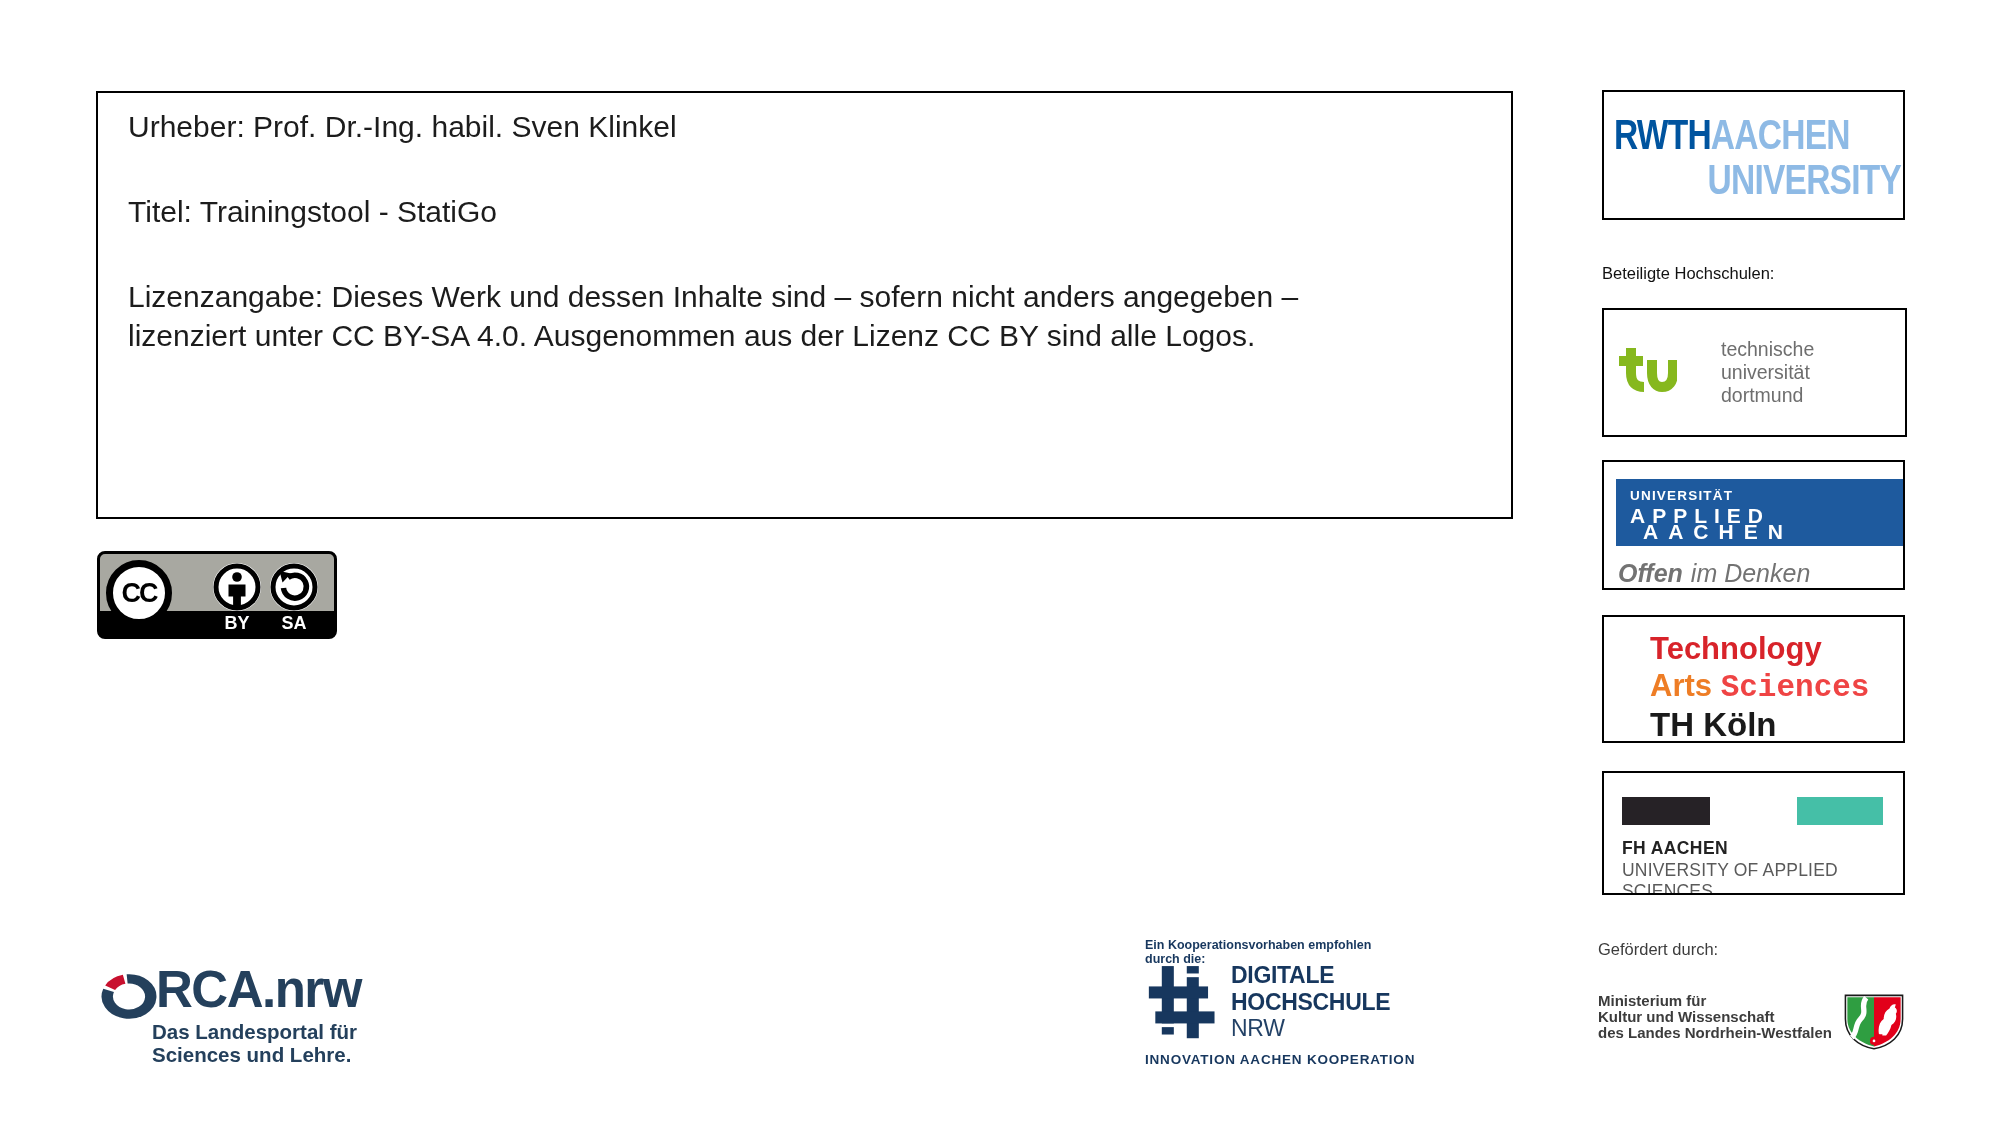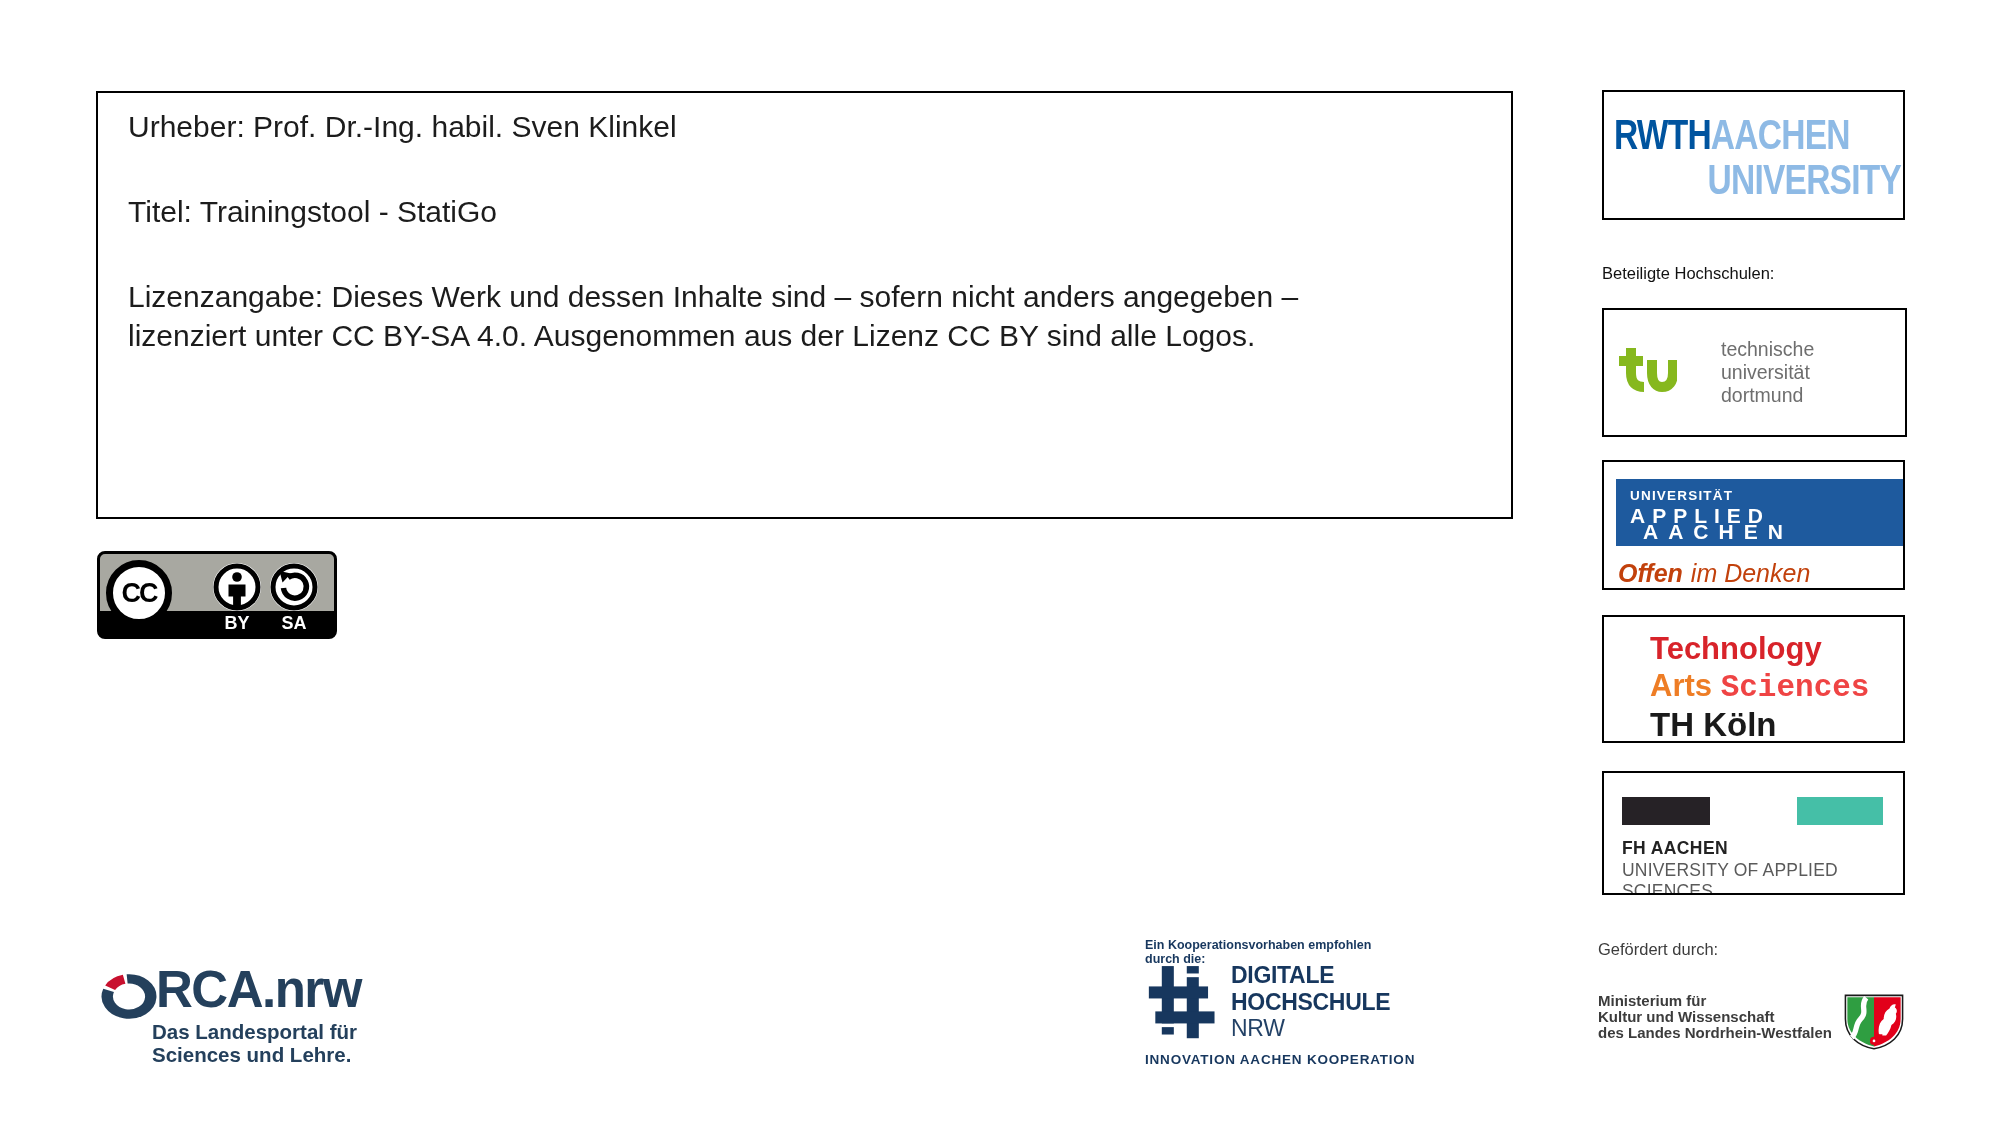--- a/index.html
+++ b/index.html
@@ -141,21 +141,21 @@
       <span style="display:block;">dortmund</span>
     </span>
   </div>
 
   <div class="abs logo-box box-ude">
     <div class="ude-blue" style="background:#1E5A9E;">
       <div class="ude-l1">UNIVERSITÄT</div>
       <div class="ude-l2">APPLIED</div>
       <div class="ude-l3">AACHEN</div>
     </div>
-    <div class="ude-tag" style="color:#c2410c;">
+    <div class="ude-tag" style="color:#737373;">
       <b>Offen</b><span>im Denken</span>
     </div>
   </div>
 
   <div class="abs logo-box box-thk">
     <div style="color:#D8232A;">Technology</div>
     <div>
       <span style="color:#EE7D25;">Arts</span>
       <span style="color:#ef4444;font-family:Liberation Mono, monospace;">Sciences</span>
     </div>

